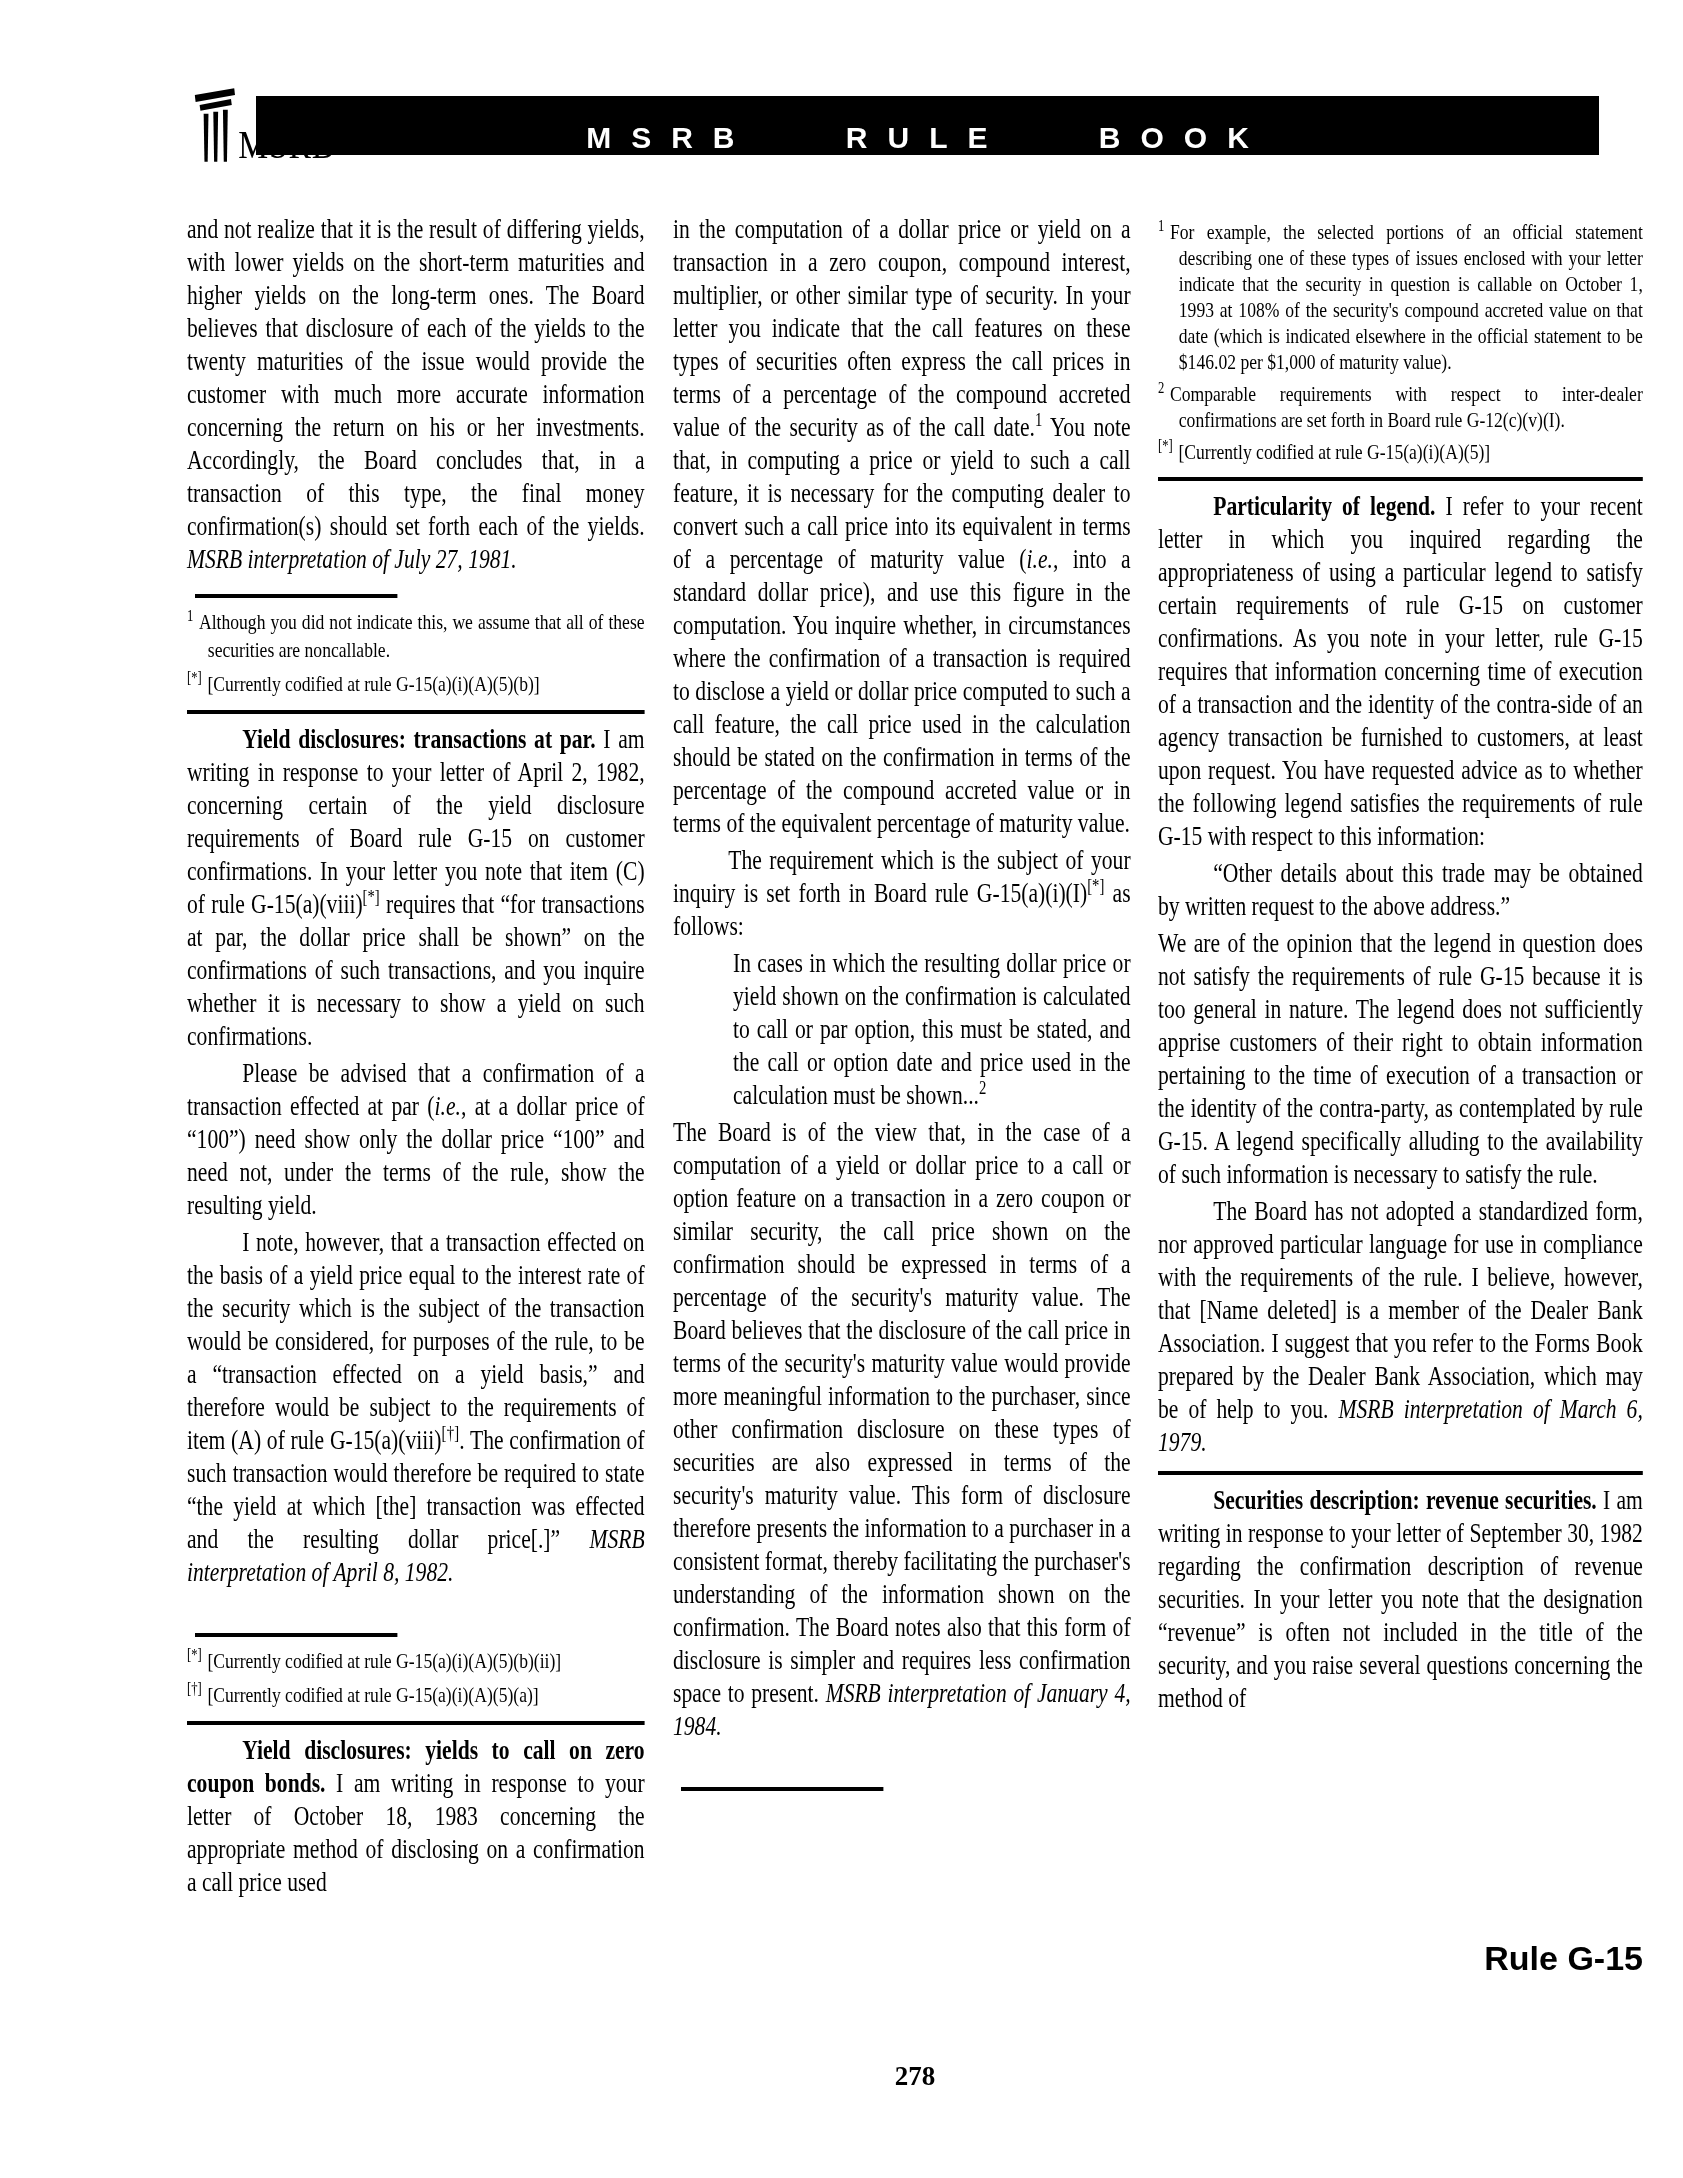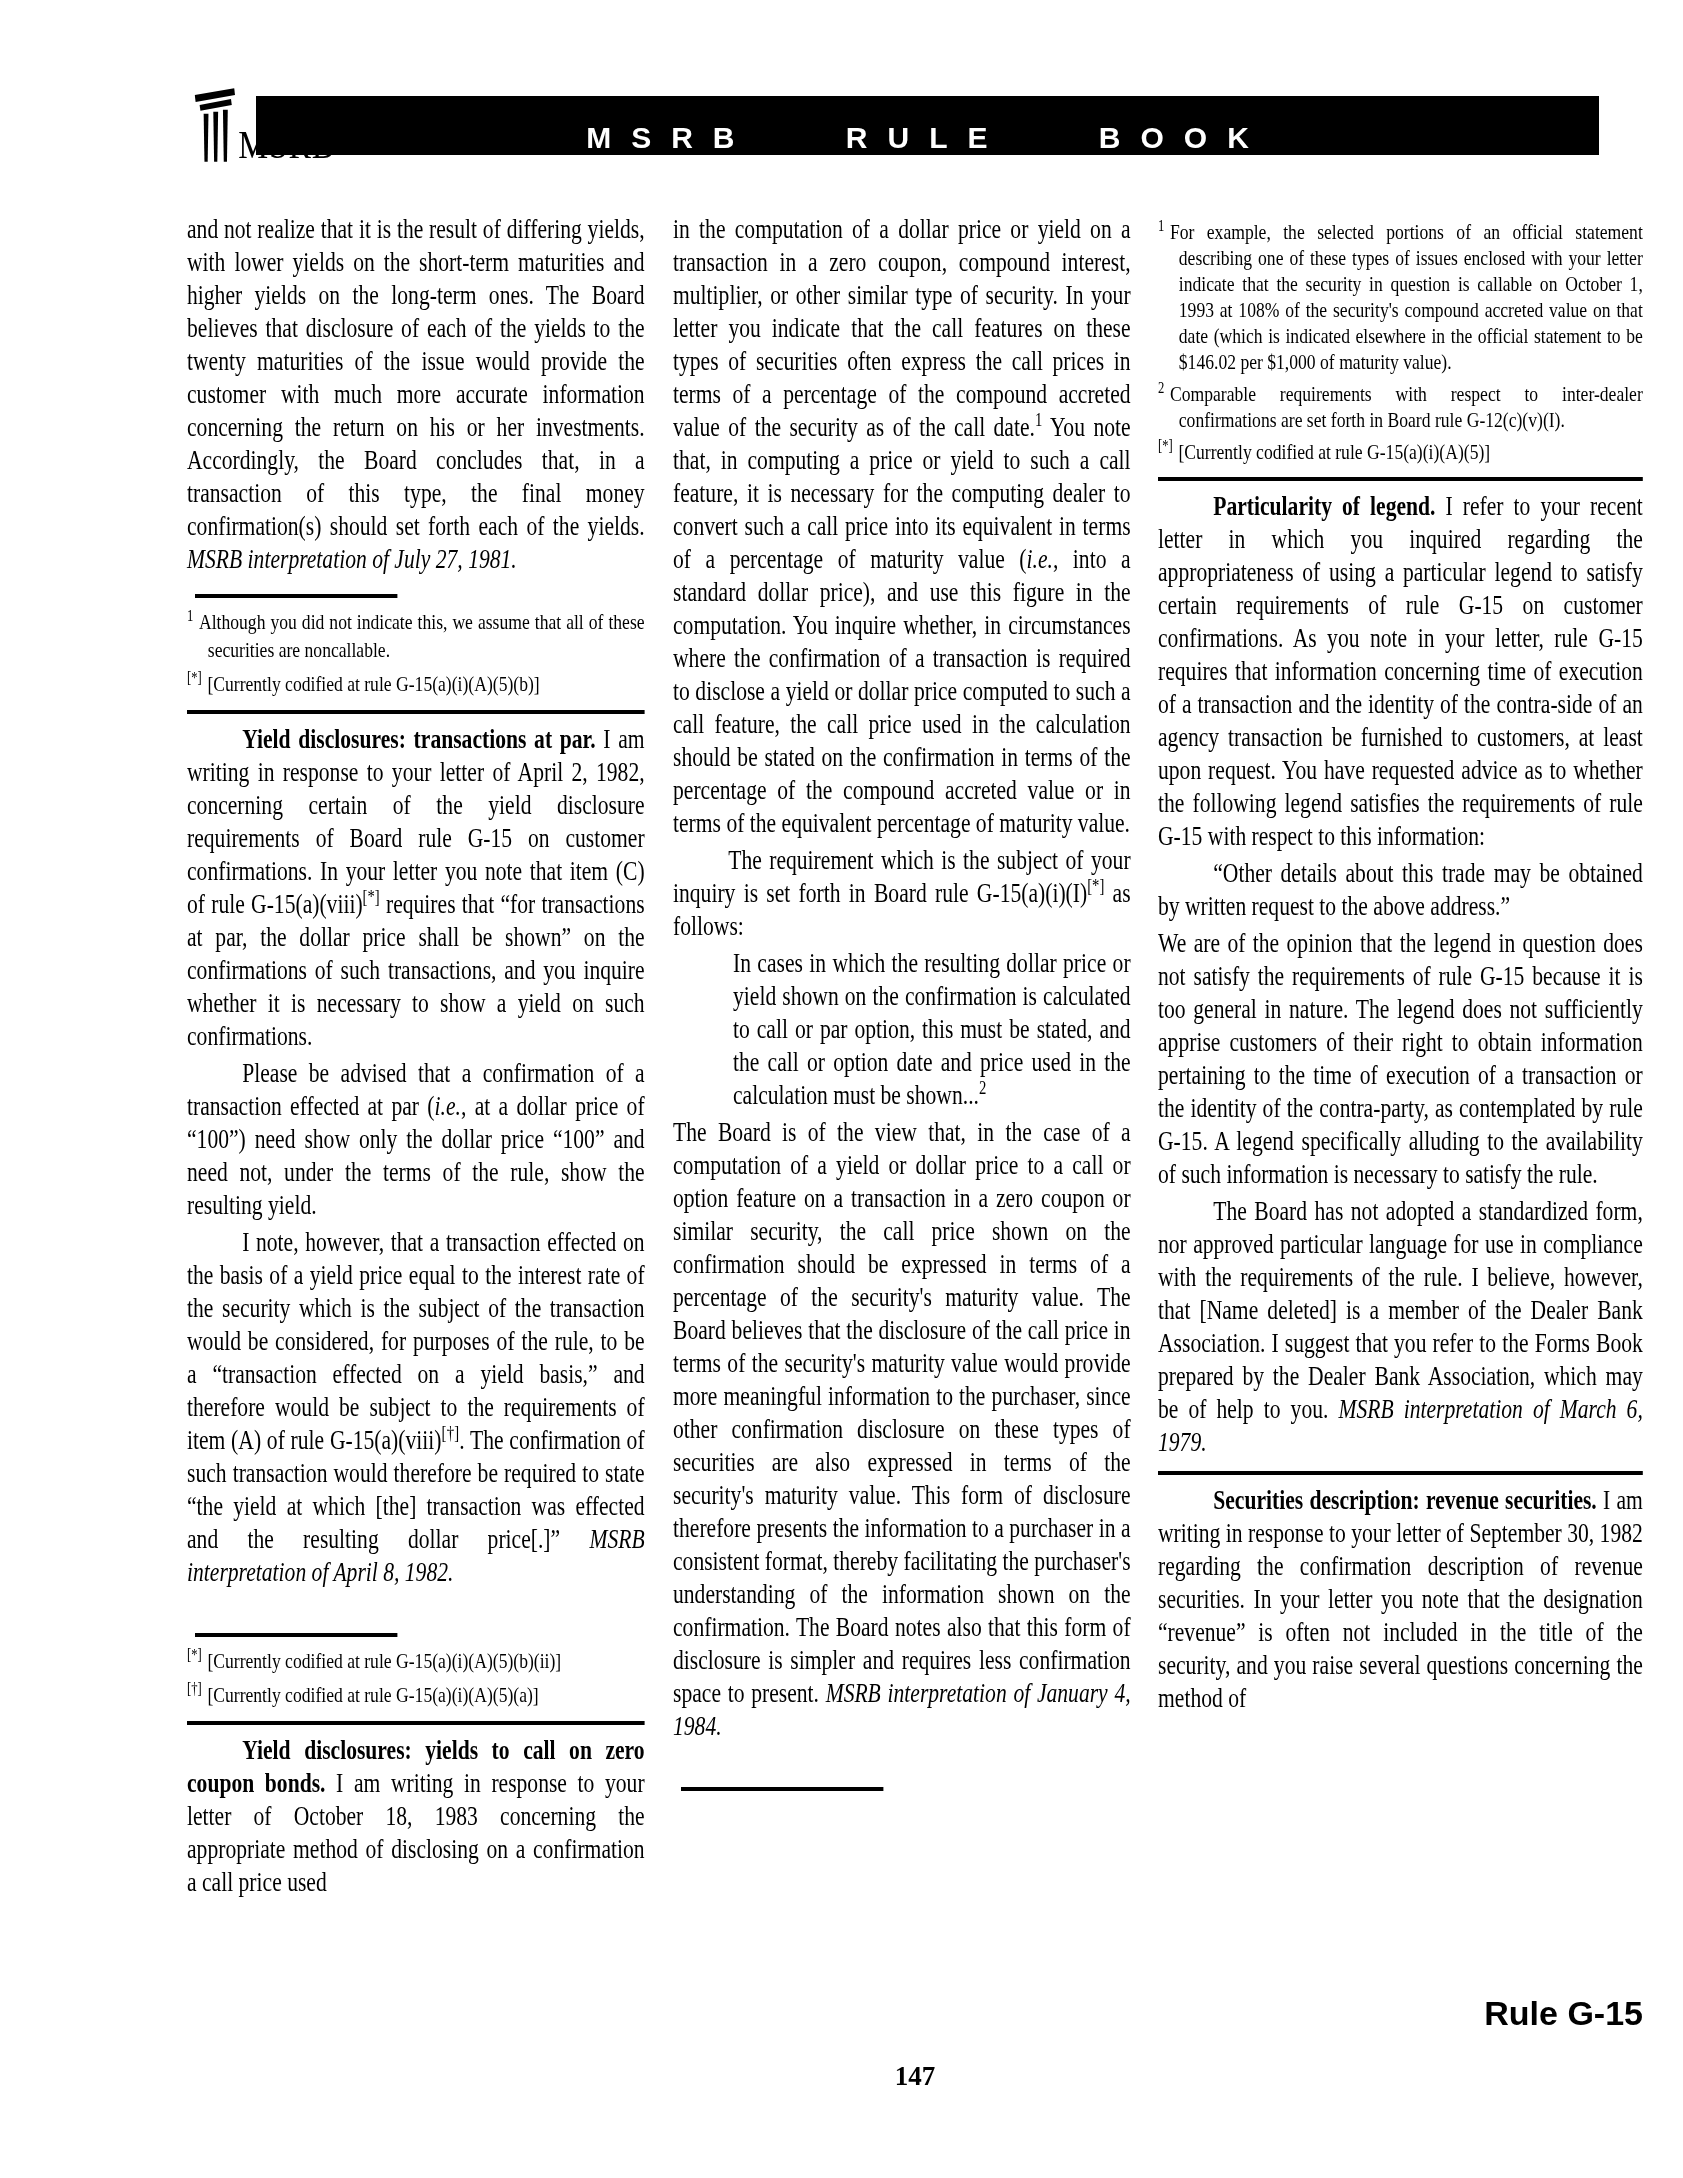--- a/index.html
+++ b/index.html
@@ -70,21 +70,21 @@
     padding-right:7px;
   }
 
   
   .page-number {
     position:absolute; left:187px; width:1456px; top:2061px;
     text-align:center; font-weight:bold; font-size:27px;
     font-family:"Liberation Serif", serif;
   }
   .rule-label {
-    position:absolute; right:40px; top:1994px;
+    position:absolute; right:40px; top:1939px;
     font-family:"Liberation Sans", sans-serif;
     font-weight:bold; font-size:34px;
   }
 </style>
 </head>
 <body>
 
 <div class="page">
 
   <div class="logo">
@@ -138,17 +138,17 @@
       </div>
       <div class="rule-full"></div>
       <p class="para indent"><span class="run-b">Particularity of legend.</span> I refer to your recent letter in which you inquired regarding the appropriateness of using a particular legend to satisfy certain requirements of rule G-15 on customer confirmations. As you note in your letter, rule G-15 requires that information concerning time of execution of a transaction and the identity of the contra-side of an agency transaction be furnished to customers, at least upon request. You have requested advice as to whether the following legend satisfies the requirements of rule G-15 with respect to this information:</p>
       <p class="para indent">“Other details about this trade may be obtained by written request to the above address.”</p>
       <p class="para">We are of the opinion that the legend in question does not satisfy the requirements of rule G-15 because it is too general in nature. The legend does not sufficiently apprise customers of their right to obtain information pertaining to the time of execution of a transaction or the identity of the contra-party, as contemplated by rule G-15. A legend specifically alluding to the availability of such information is necessary to satisfy the rule.</p>
       <p class="para indent">The Board has not adopted a standardized form, nor approved particular language for use in compliance with the requirements of the rule. I believe, however, that [Name deleted] is a member of the Dealer Bank Association. I suggest that you refer to the Forms Book prepared by the Dealer Bank Association, which may be of help to you. <span class="run-i">MSRB interpretation of March 6, 1979.</span></p>
       <div class="rule-full"></div>
       <p class="para indent"><span class="run-b">Securities description: revenue securities.</span> I am writing in response to your letter of September 30, 1982 regarding the confirmation description of revenue securities. In your letter you note that the designation “revenue” is often not included in the title of the security, and you raise several questions concerning the method of</p>
     </div>
 
-  <div class="page-number">147</div>
+  <div class="page-number">278</div>
   <div class="rule-label">Rule G-15</div>
 
 </div>
 
 
 </body></html>

